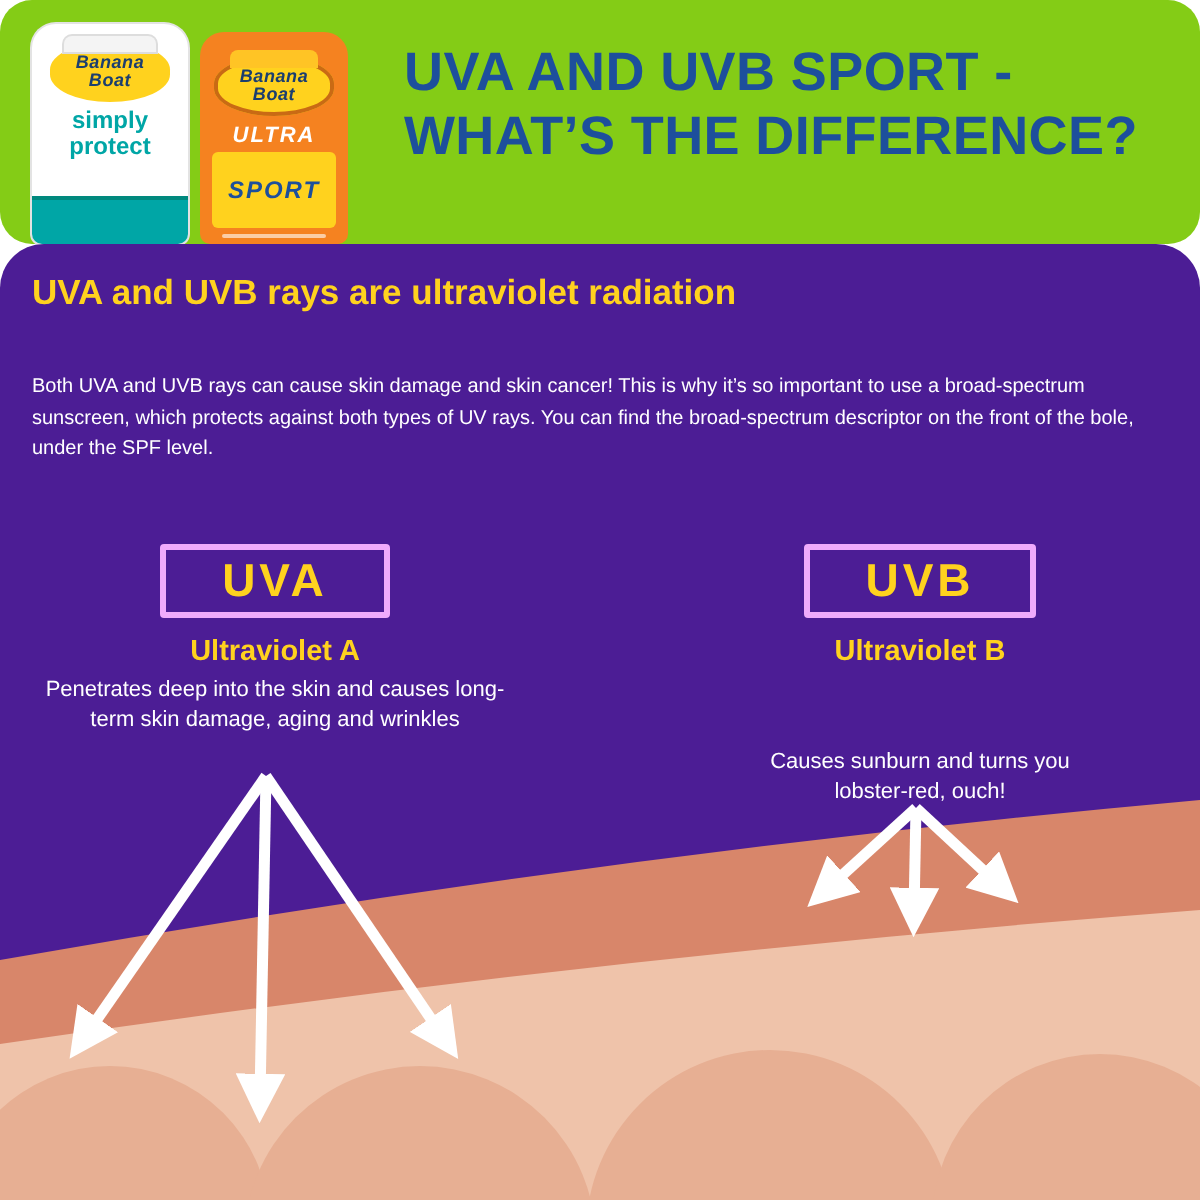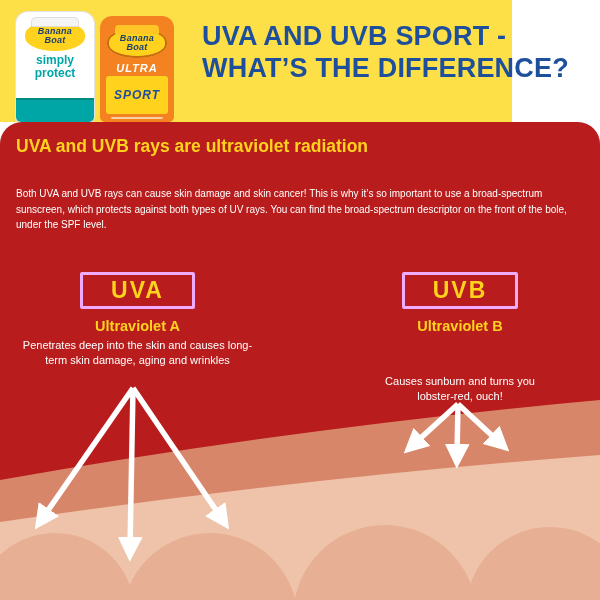--- a/index.html
+++ b/index.html
@@ -1,21 +1,21 @@
 <!DOCTYPE html>
 <html><head>
 <meta charset="utf-8">
 <style>
   * { margin:0; padding:0; box-sizing:border-box; }
   html,body { width:600px; height:600px; }
   body { font-family:"Liberation Sans", sans-serif; }
   .stage { position:relative; width:600px; height:600px; background:#ffffff; overflow:hidden; }
 
   
-  .header { position:absolute; left:0; top:0; width:512px; height:122px; background:#fde047; }
+  .header { position:absolute; left:0; top:0; width:600px; height:122px; background:#84cc16;border-radius:16px; }
   .title { position:absolute; left:202px; top:20px; width:392px; color:#1D4F9C;
            font-weight:800; font-size:27px; line-height:1.2; letter-spacing:0.2px; }
 
   
   .bottle { position:absolute; border-radius:12px 12px 5px 5px; overflow:hidden; }
   .bottle-kids { left:16px; top:12px; width:78px; height:110px; background:#ffffff;
                  box-shadow:0 0 0 1px #e3e3e3; text-align:center; }
   .bottle-sport { left:100px; top:16px; width:74px; height:106px; background:#F58220;
                   text-align:center; }
   .cap { position:absolute; left:50%; transform:translateX(-50%); border-radius:4px 4px 0 0; }
@@ -33,21 +33,21 @@
   .microline.on-orange { background:#ffffff99; }
   .kids-band { position:absolute; left:0; bottom:0; width:100%; height:24px; background:#00A6A6;
                border-top:2px solid #00897e; }
   .sport-ultra { margin-top:4px; color:#ffffff; font-weight:800; font-style:italic; font-size:11px;
                  letter-spacing:1px; }
   .sport-badge { display:inline-block; margin-top:2px; background:#FFD21E; color:#1D4F9C;
                  font-weight:800; font-style:italic; font-size:12px; letter-spacing:1px;
                  padding:12px 8px; border-radius:3px; }
 
   
-  .panel { position:absolute; left:0; top:122px; width:600px; height:478px; background:#b91c1c;
+  .panel { position:absolute; left:0; top:122px; width:600px; height:478px; background:#4c1d95;
            border-radius:22px 22px 0 0; overflow:hidden; }
   .intro-heading { position:absolute; left:16px; top:13px; width:565px; color:#FFD21E;
                    font-weight:800; font-size:17.5px; line-height:1.35; }
   .intro-body { position:absolute; left:16px; top:64px; width:574px; color:#ffffff;
                 font-size:10px; line-height:1.55; }
 
   .uv-col { position:absolute; text-align:center; }
   .uv-col-a { left:10px; top:150px; width:255px; }
   .uv-col-b { left:345px; top:150px; width:230px; }
   .uv-badge { display:inline-block; border:3px solid #f0abfc; color:#FFD21E; font-weight:800;

